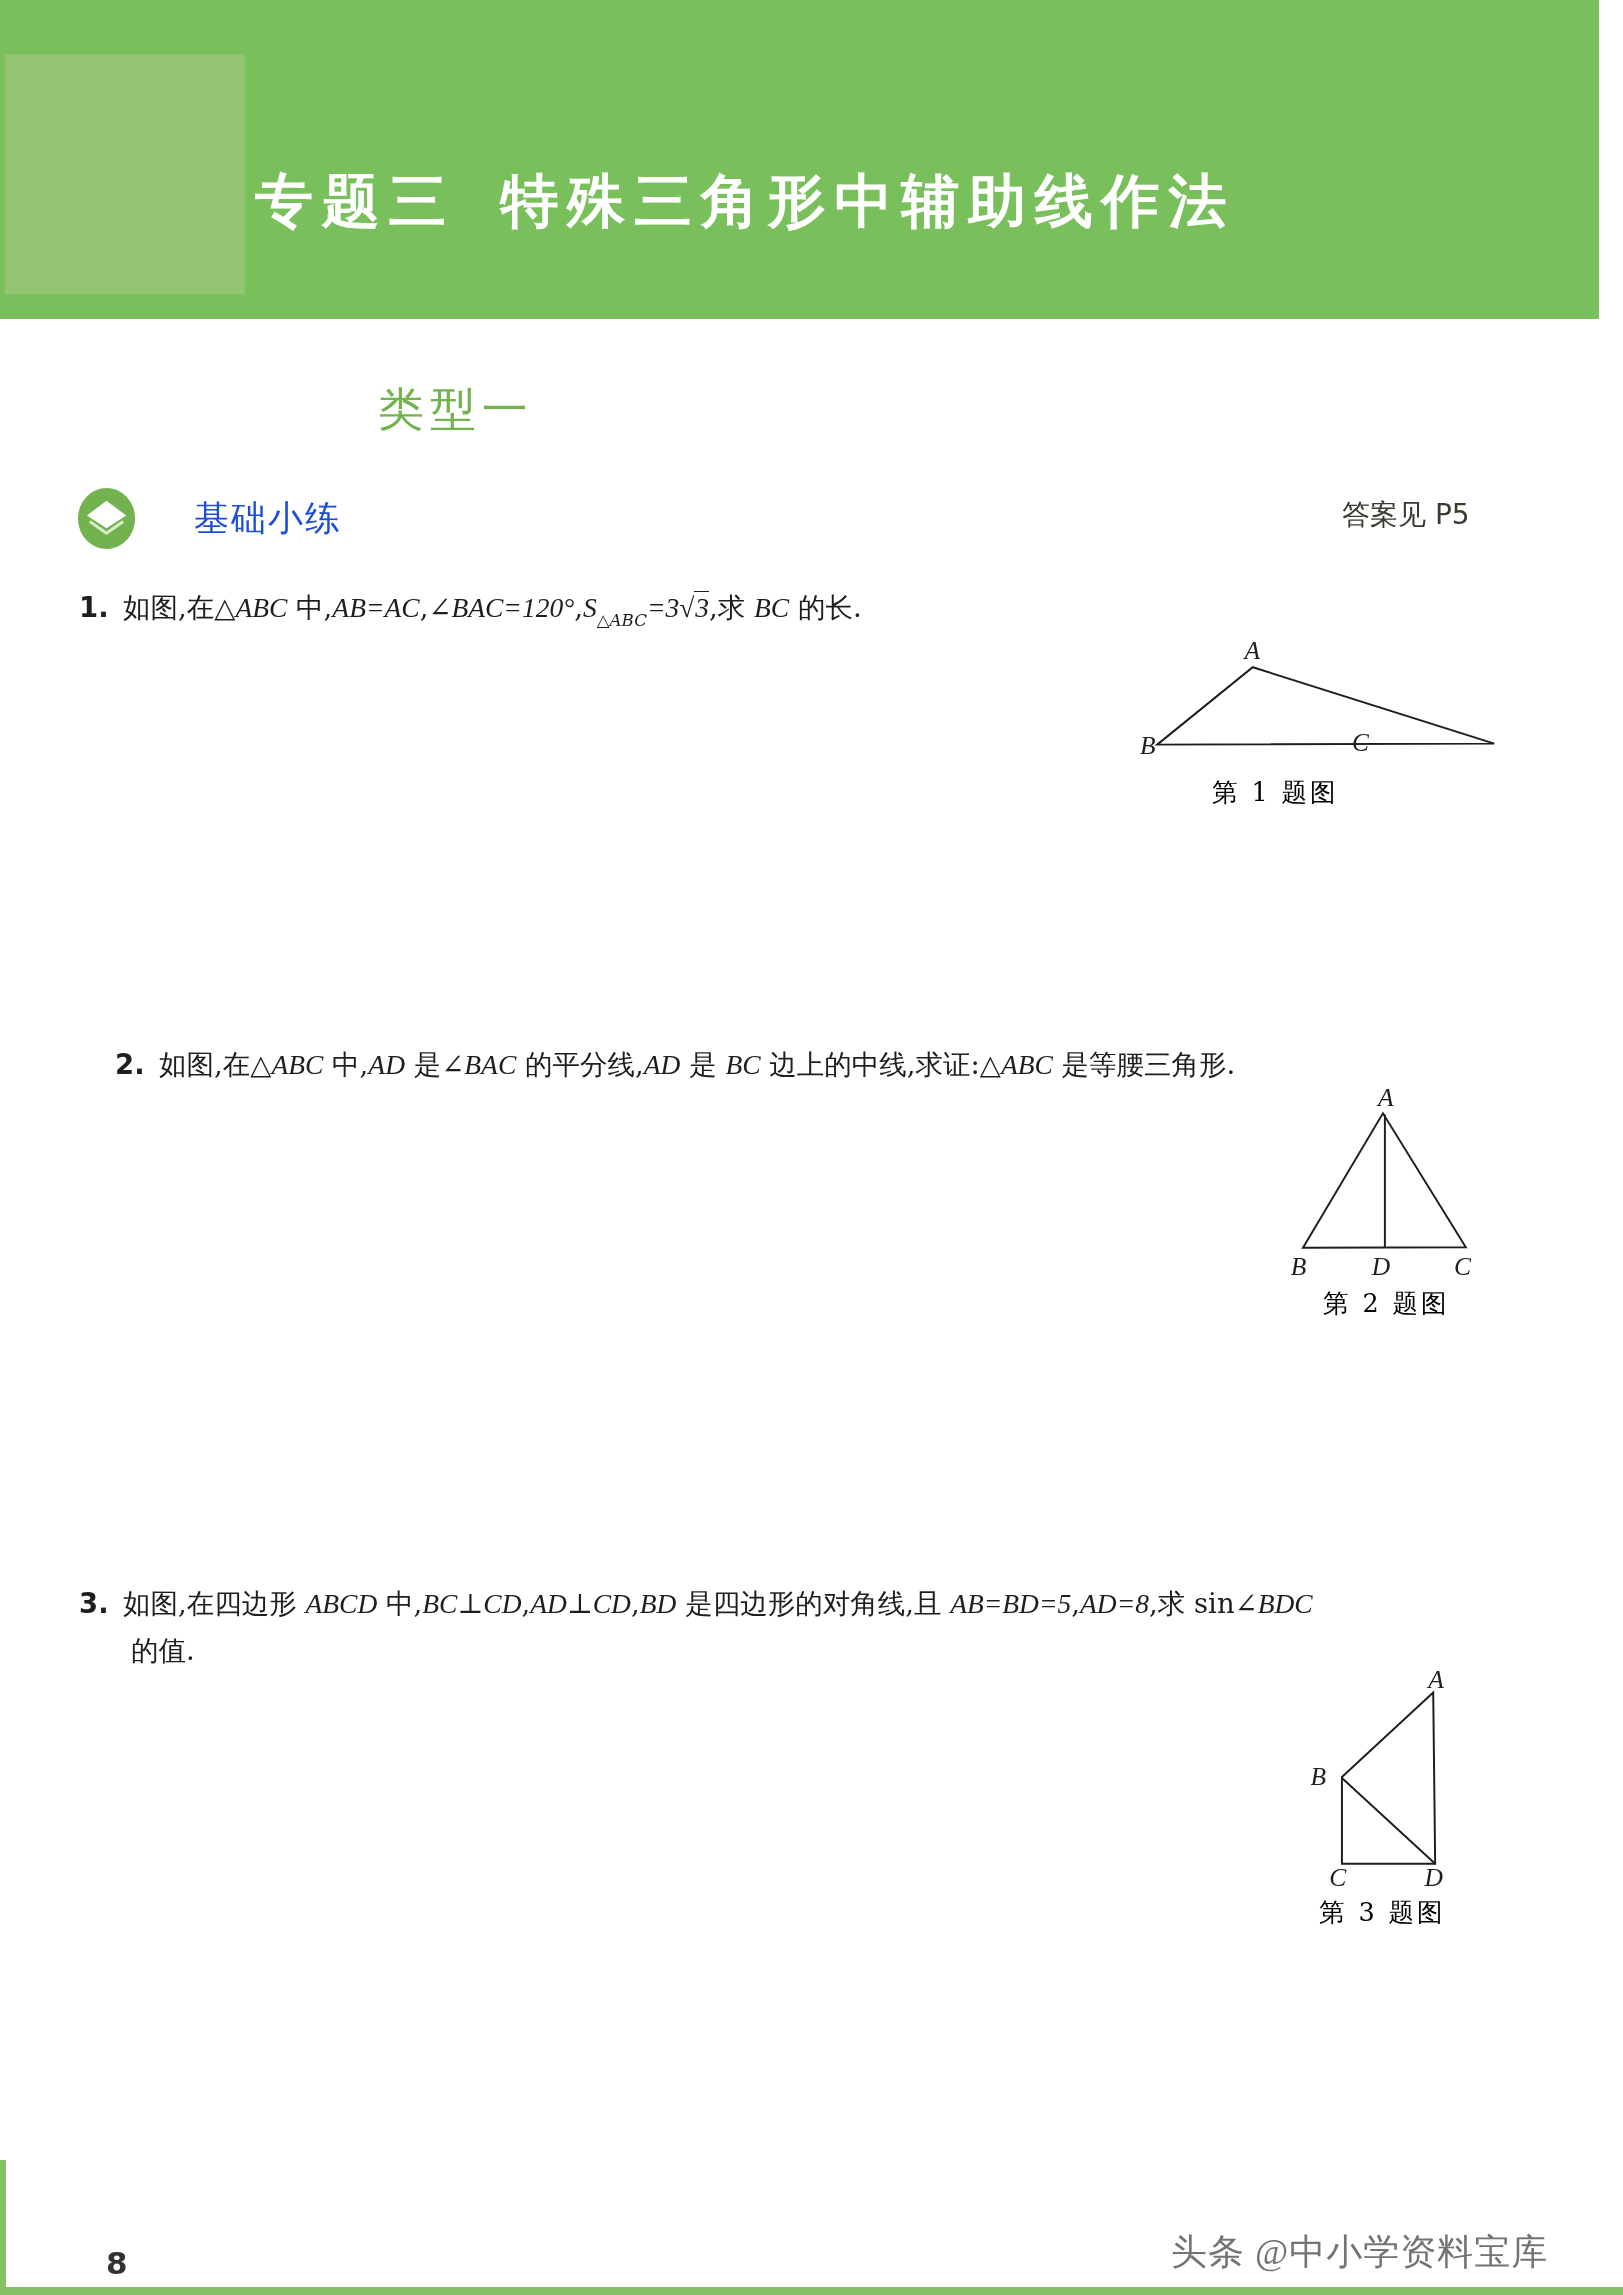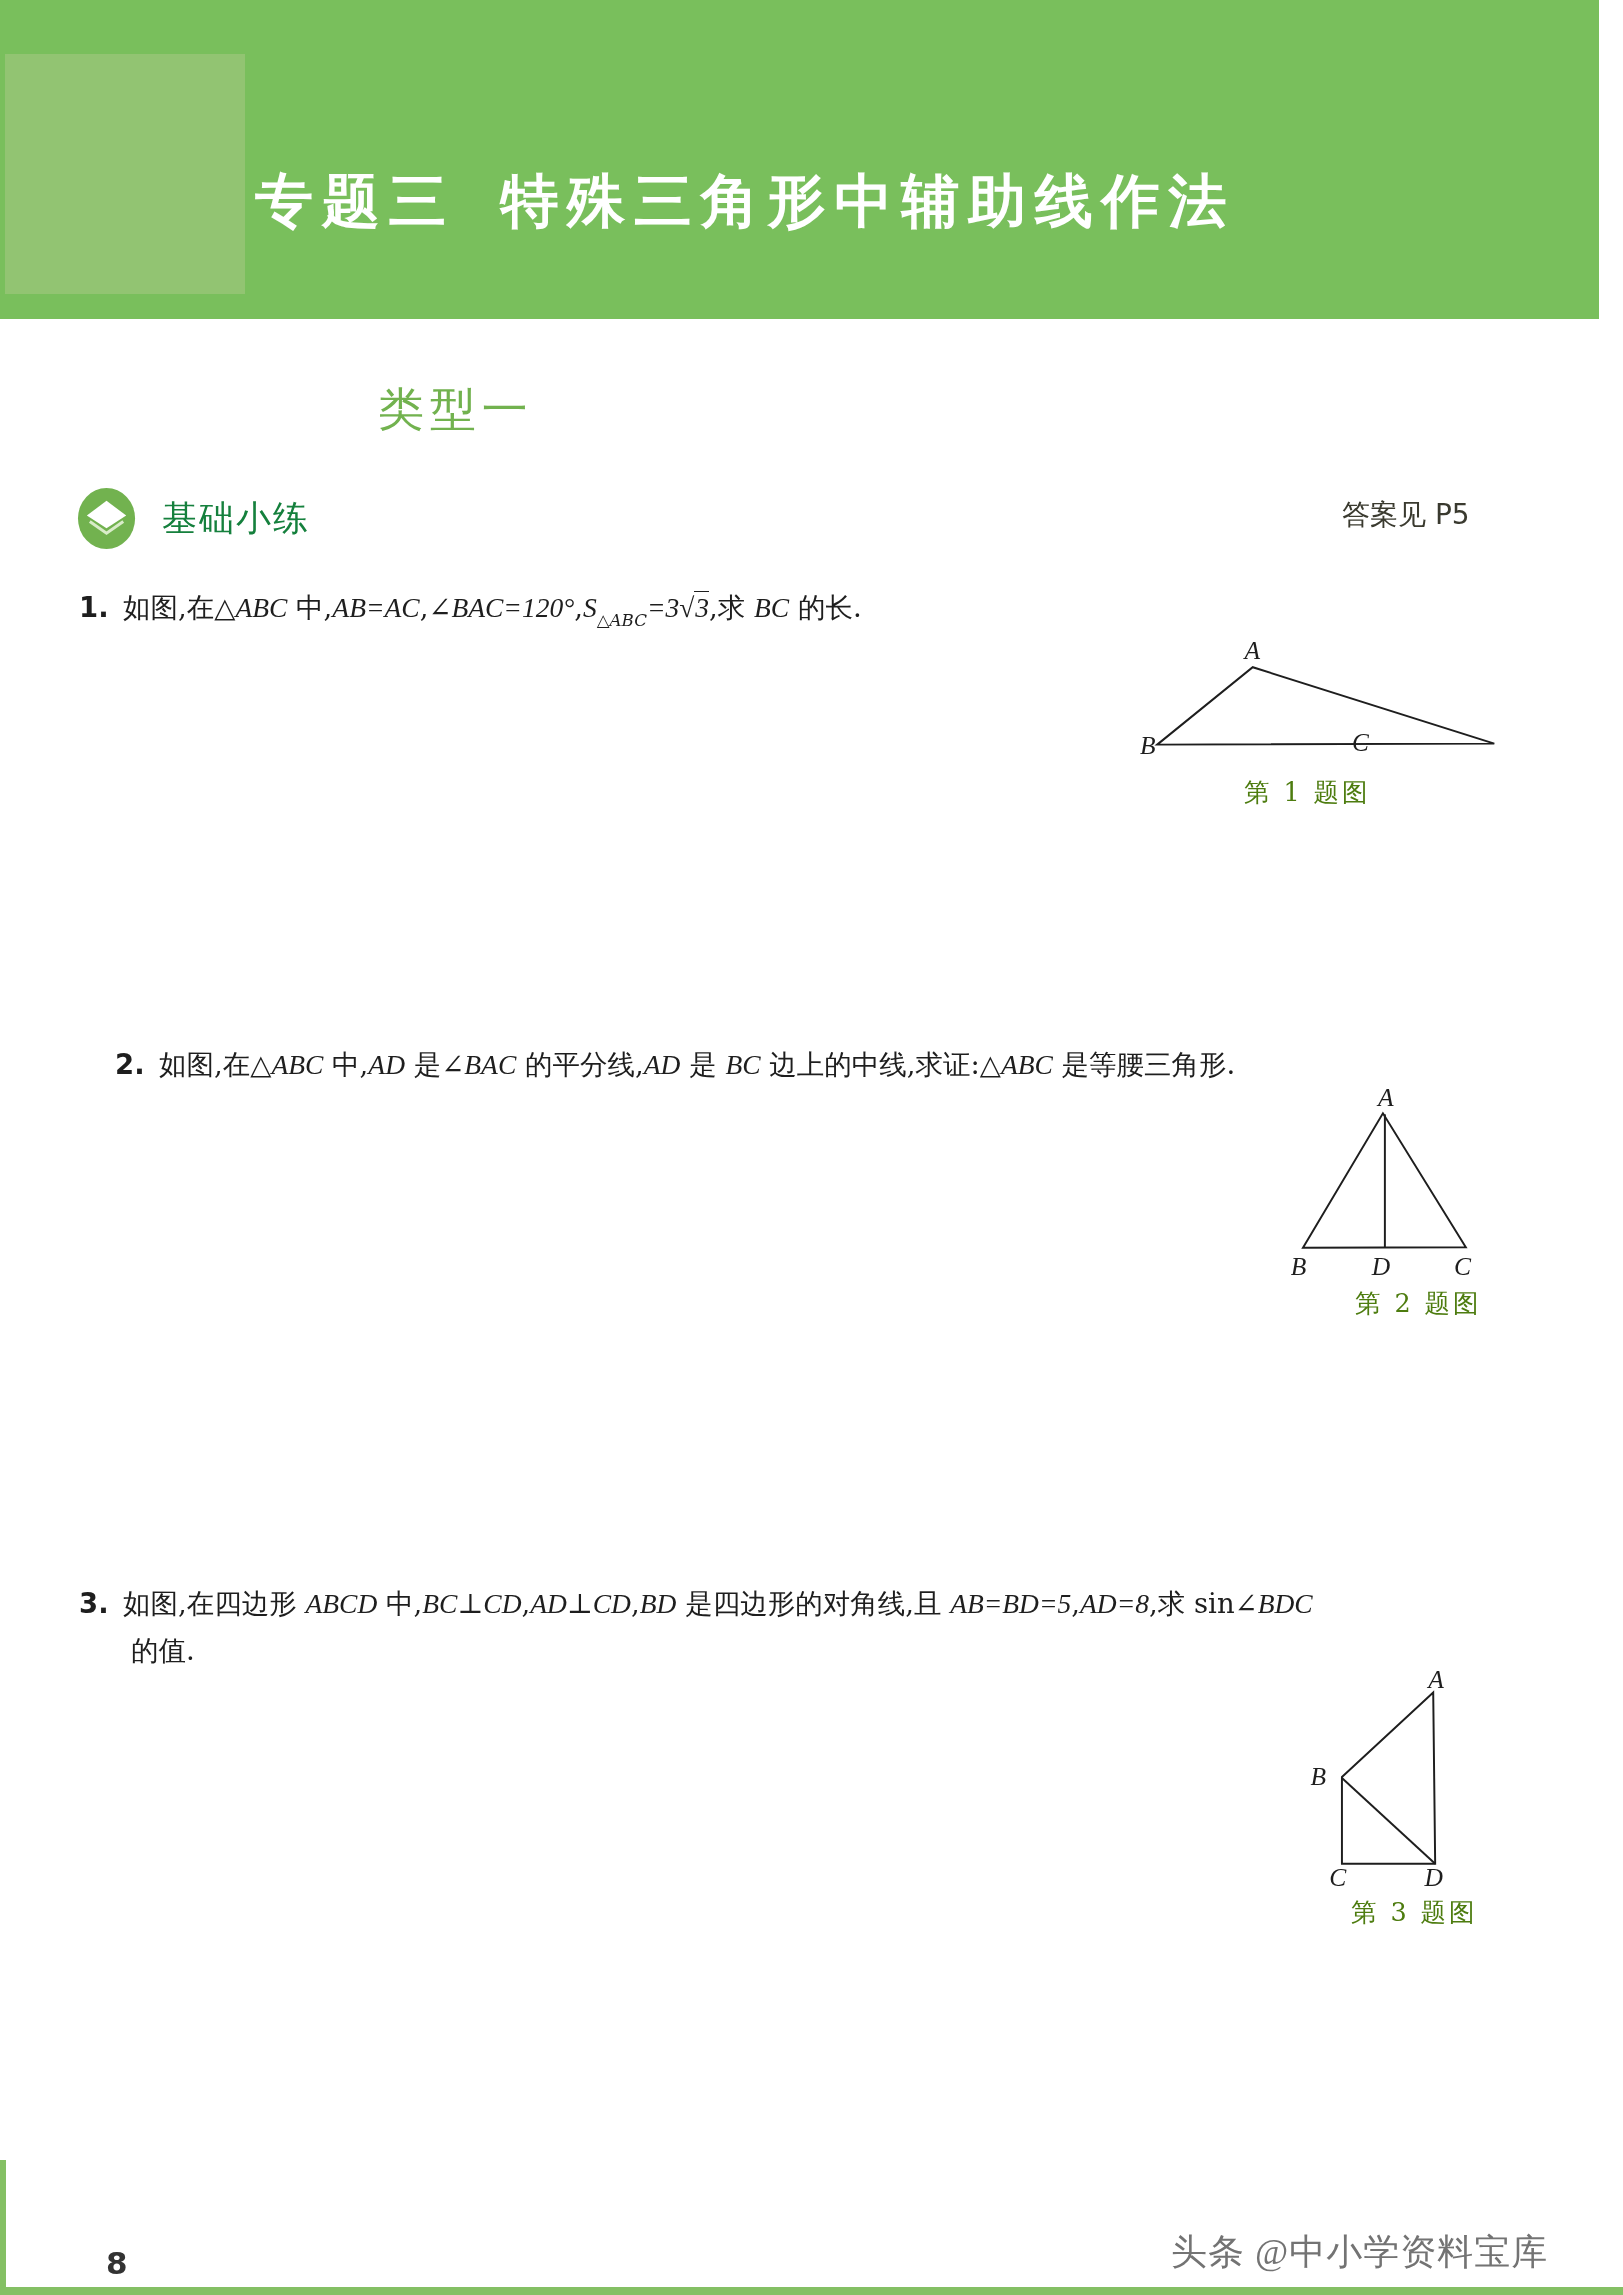--- a/index.html
+++ b/index.html
@@ -31,22 +31,22 @@
     color: #72b24f; font-family: "DejaVu Sans", "Liberation Sans", sans-serif;
     font-size: 46px; letter-spacing: 5.9px;
   }
   
   .section-header {
     position: absolute; left: 76px; top: 486px; height: 64px;
     display: flex; align-items: center; gap: 22px;
   }
   .section-icon { width: 64px; height: 64px; }
   .section-label {
-    color: #15803d; font-family: "DejaVu Sans", "Liberation Sans", sans-serif;
-    font-size: 35px; letter-spacing: 2px;
+    color: #1d4ed8; font-family: "DejaVu Sans", "Liberation Sans", sans-serif;
+    font-size: 35px; letter-spacing: 2px; margin-left: 32px;
   }
   .answer-ref {
     position: absolute; left: 1342px; top: 496px;
     font-family: "DejaVu Sans", "Liberation Sans", sans-serif;
     font-size: 28px; color: #3a3a2f;
   }
   
   .question {
     position: absolute; left: 79px; width: 1423px;
     font-size: 27.5px; line-height: 47px;
@@ -61,22 +61,22 @@
   .sub { font-size: 16.7px; vertical-align: -8.8px; font-style: italic; }
   .sqrt { border-top: 1.5px solid #1e1e1e; padding-left: 1px; }
   
   .figure { position: absolute; }
   .figure svg { display: block; overflow: visible; }
   .figure text.pt {
     font-family: "Liberation Serif", "DejaVu Serif", serif;
     font-style: italic; font-size: 52px; fill: #1e1e1e;
   }
   .fig-caption {
-    position: absolute; font-size: 25.5px; color: #4d7c0f; white-space: nowrap;
-    font-family: "DejaVu Serif", "Liberation Serif", serif; letter-spacing: 2.9px; margin-left: 32px;
+    position: absolute; font-size: 25.5px; color: #000000; white-space: nowrap;
+    font-family: "DejaVu Serif", "Liberation Serif", serif; letter-spacing: 2.9px;
   }
   
   .page-num {
     position: absolute; left: 106px; top: 2245px;
     font-family: "DejaVu Sans", "Liberation Sans", sans-serif; font-weight: bold;
     font-size: 31px; color: #333;
   }
   .watermark {
     position: absolute; left: 1171px; top: 2228px;
     font-family: Liberation Serif, serif;

